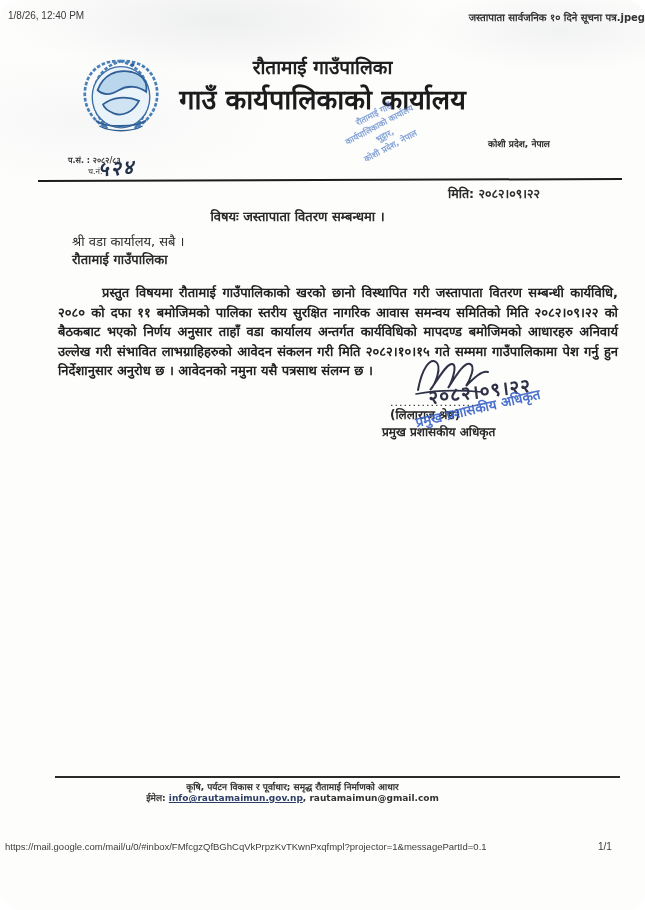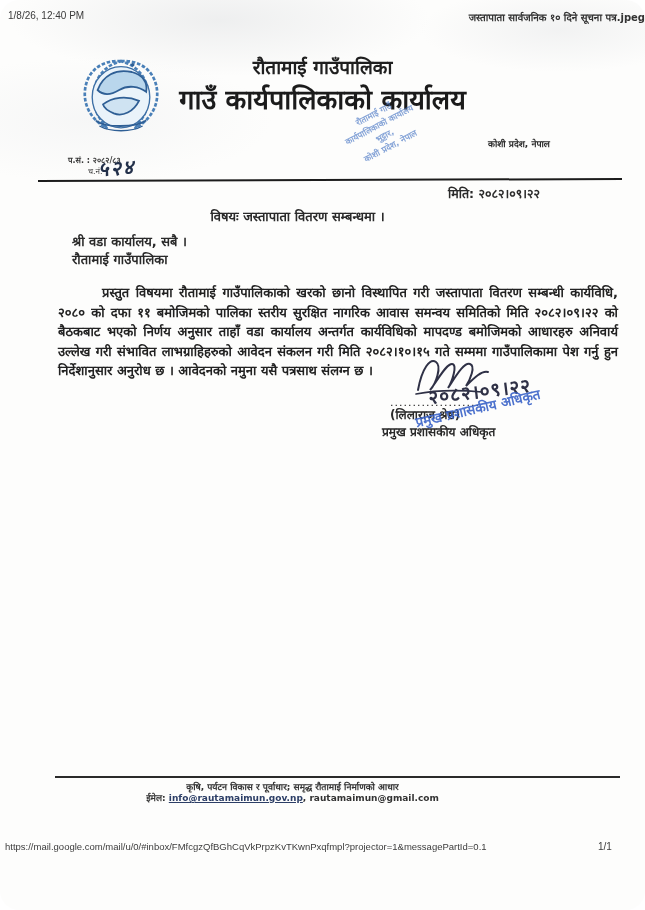--- a/index.html
+++ b/index.html
@@ -32,21 +32,21 @@
   .addr         { left: 0; right: 40px; top: 128px; text-align: center; font-size: 14px; font-weight: bold; }
   .province     { left: 488px; top: 137px; font-size: 9px; font-weight: bold; }
   .refnum       { left: 68px; top: 154px; font-size: 8px; font-weight: bold; color: #3a3a3a; }
   .dispatch     { left: 68px; top: 165px; font-size: 8px; font-weight: normal; color: #3a3a3a; margin-left: 20px; }
   .dispatch-no  { left: 98px; top: 154px; font-size: 20px; color: #23304a;
                   transform: rotate(-4deg); font-style: italic; font-weight: bold; letter-spacing: 2px; }
   .head-rule    { left: 38px; top: 179px; width: 584px; height: 2px; background: #1c1c1c; transform: rotate(-0.2deg); }
   .letter-date  { left: 448px; top: 185px; font-size: 12.5px; font-weight: bold; }
 
   .subject      { left: 0; right: 60px; top: 207px; text-align: center; font-size: 13px; font-weight: bold; padding-left: 10px; }
-  .recipient1   { left: 72px; top: 232px; font-size: 13px; font-weight: bold; }
+  .recipient1   { left: 72px; top: 232px; font-size: 13px; font-weight: normal; }
   .recipient2   { left: 72px; top: 250px; font-size: 13px; font-weight: bold; }
 
   .body-par {
     left: 58px; top: 283px; width: 560px;
     font-size: 13px; font-weight: bold; line-height: 19.5px;
     text-align: justify; text-indent: 44px; color: #222;
   }
 
   
   .round-stamp {

